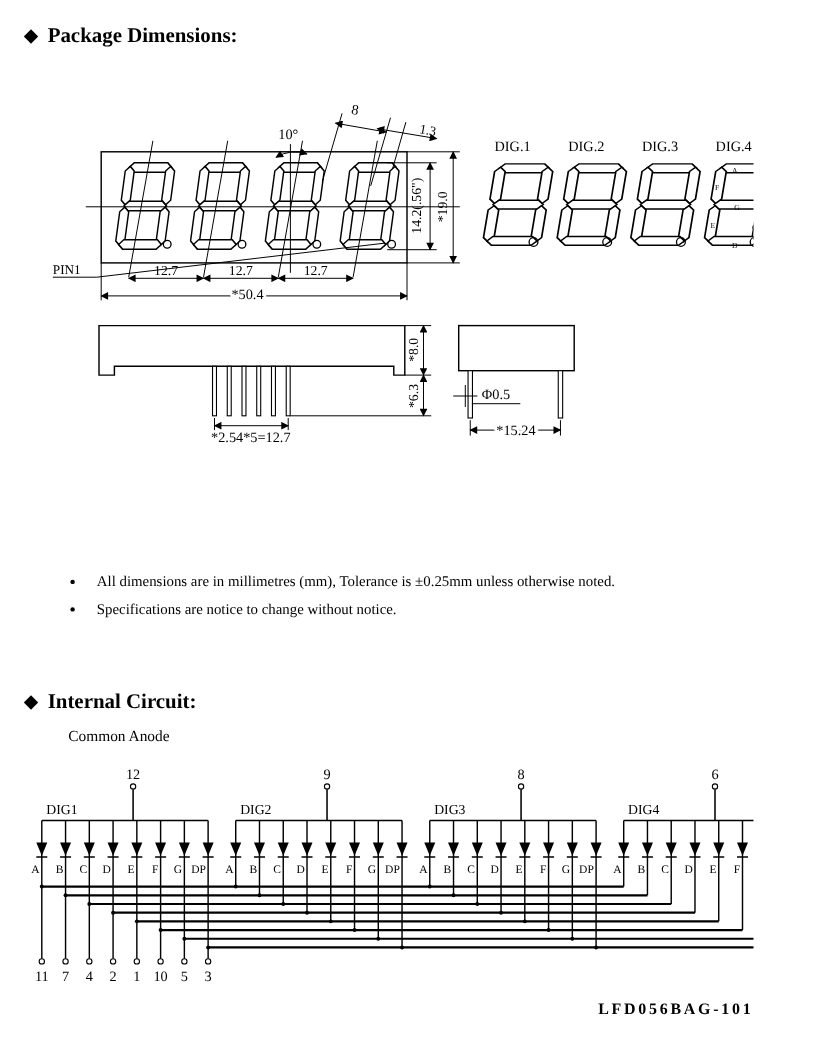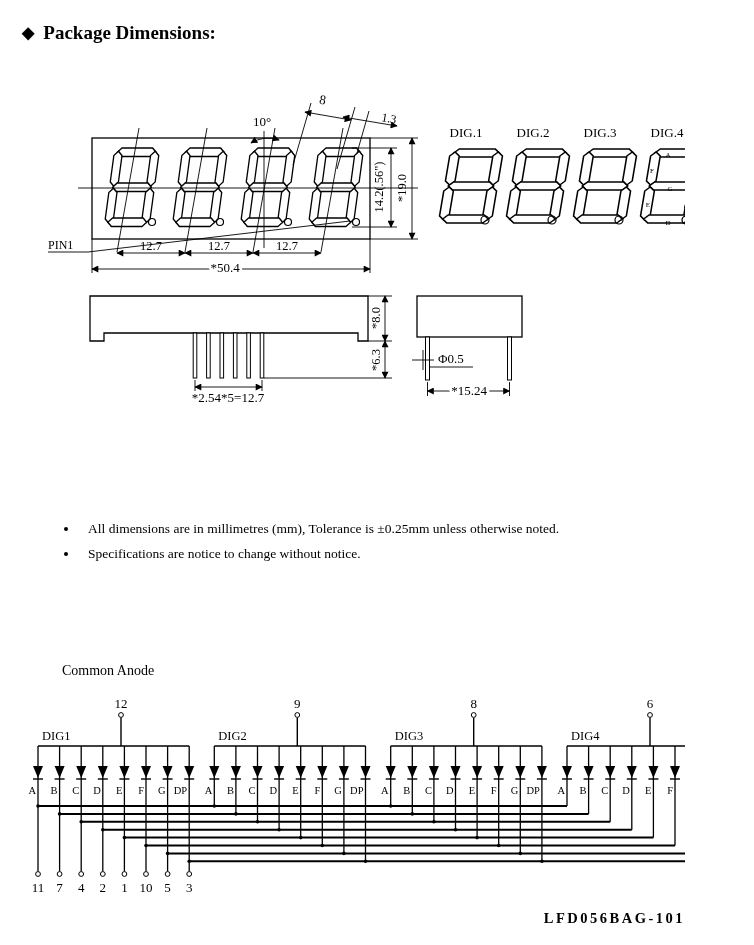--- a/index.html
+++ b/index.html
@@ -171,20 +171,23 @@
     </g>
   </svg>
 
   <div class="notes">
     <ul>
       <li>All dimensions are in millimetres (mm), Tolerance is ±0.25mm unless otherwise noted.</li>
       <li>Specifications are notice to change without notice.</li>
     </ul>
   </div>
 
+  <div class="heading" style="top:628px">
+    <span class="diamond">◆</span><span>Internal Circuit:</span>
+  </div>
   <div class="subtitle" style="left:62px;top:663px">Common Anode</div>
 
   <svg id="circuit-svg" style="left:20px;top:690px" width="730" height="225" viewBox="0 0 730 225">
       <line x1="18" y1="56" x2="169.20000000000002" y2="56" stroke="#000" stroke-width="1.4"></line>
       <text x="22" y="50" font-size="12.5">DIG1</text>
       <line x1="101" y1="27.5" x2="101" y2="56" stroke="#000" stroke-width="1.4"></line>
       <circle cx="101" cy="25" r="2.4" fill="#fff" stroke="#000" stroke-width="1"></circle>
       <text x="101" y="18" font-size="13" text-anchor="middle">12</text>
       <line x1="18" y1="56" x2="18" y2="116" stroke="#000" stroke-width="1.3"></line>
       <polygon points="13,76 23,76 18,88" fill="#000"></polygon>

